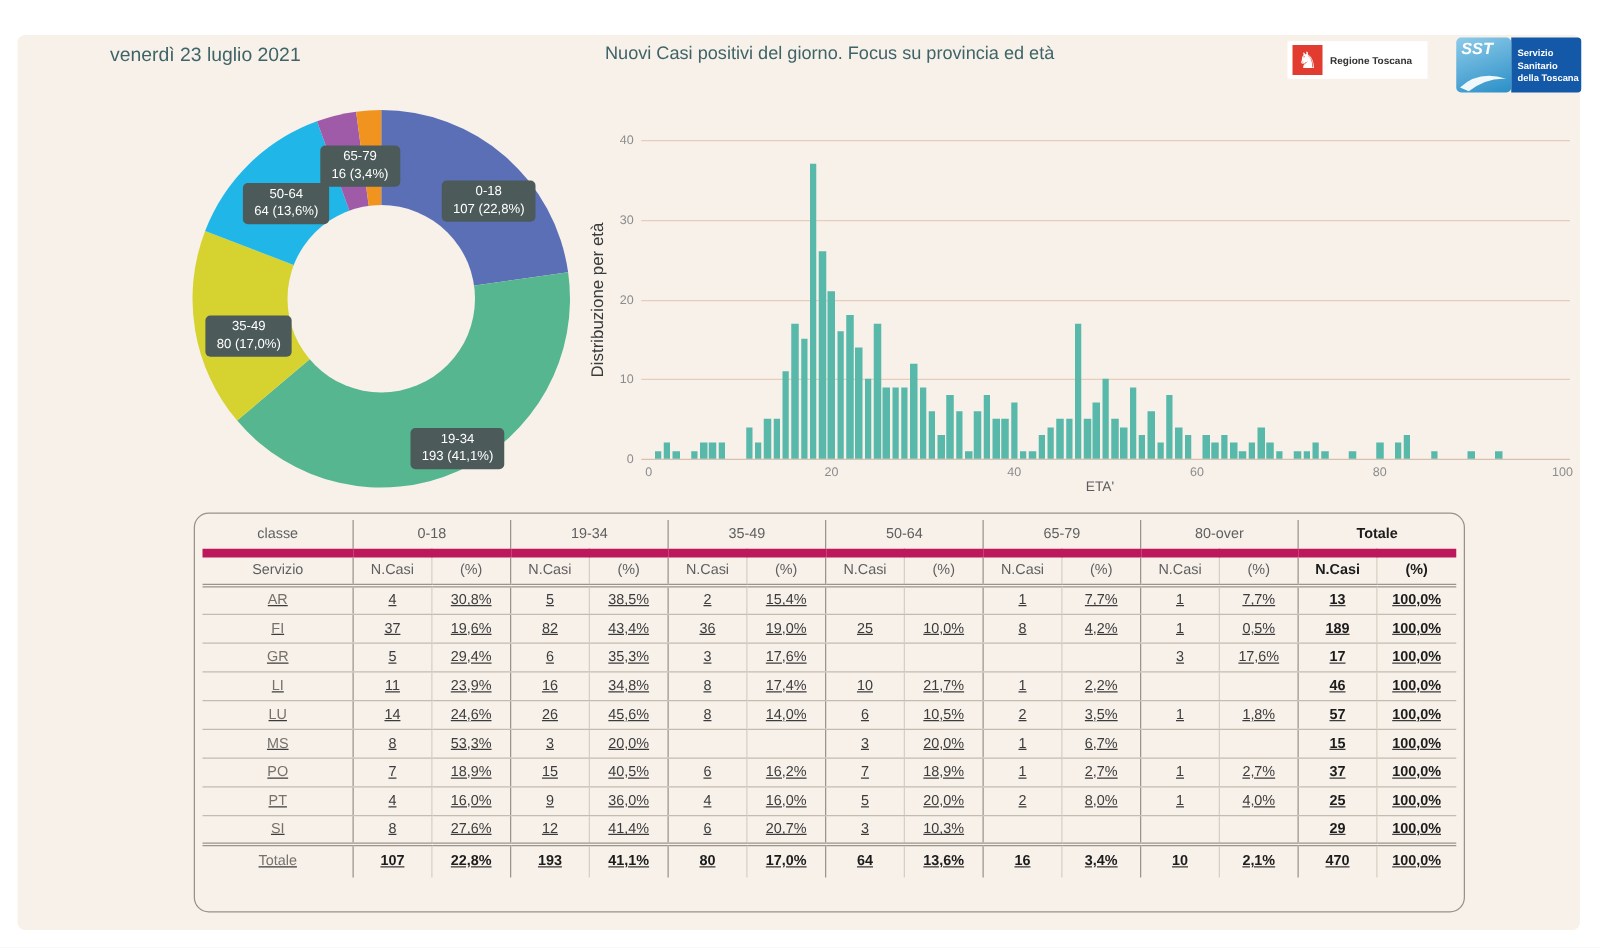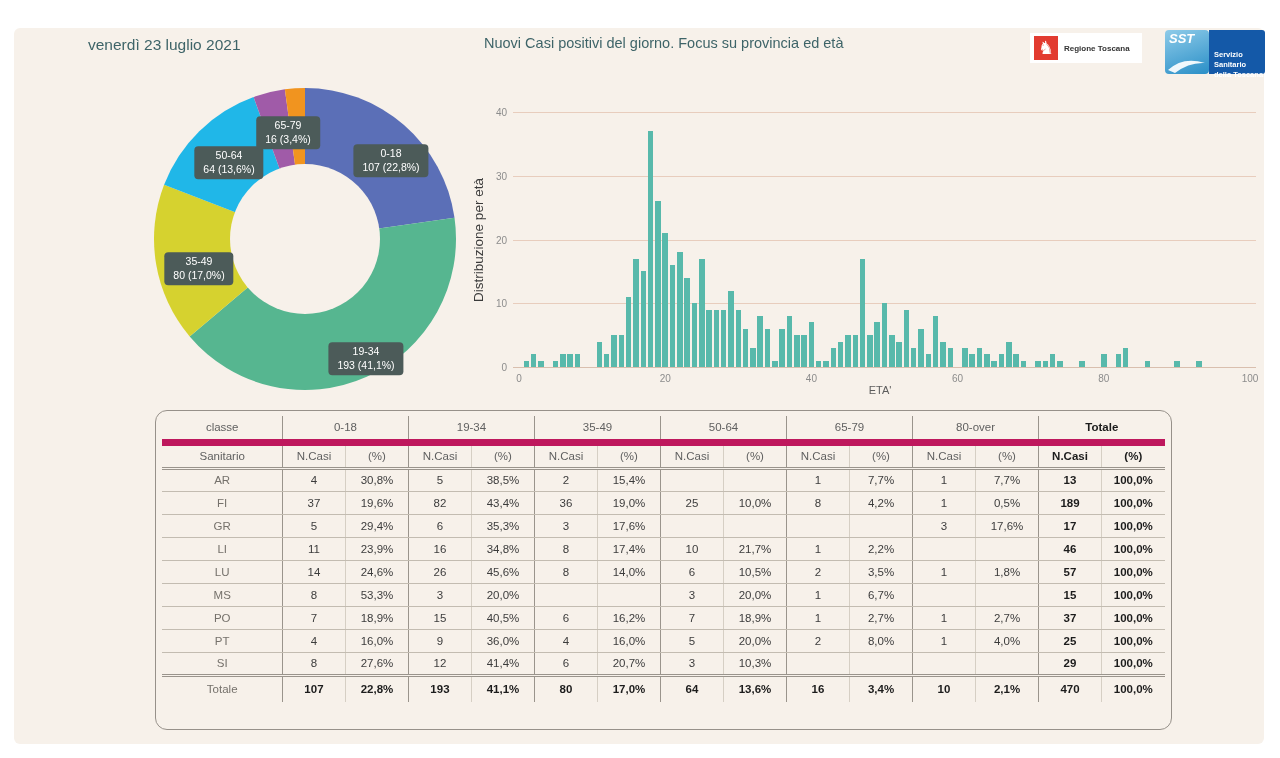--- a/index.html
+++ b/index.html
@@ -19,21 +19,21 @@
              display:flex; align-items:center; gap:6px; padding:2px 4px; box-sizing:border-box; }
   .rt-sq { width:24px; height:24px; background:#e23b30; color:#fff; display:flex; align-items:center;
            justify-content:center; font-size:18px; line-height:1; flex:0 0 auto; }
   .rt-label { font-size:8px; font-weight:bold; color:#333; }
   .logo-sst { position:absolute; left:1151px; top:2px; width:100px; height:44px; display:flex; }
   .sst-sq { width:44px; height:44px; background:linear-gradient(160deg,#8ecbe9,#2a8fc7); border-radius:4px;
             color:#fff; font-weight:bold; font-style:italic; font-size:13px; box-sizing:border-box;
             padding:1px 0 12px 4px; position:relative; overflow:hidden; flex:0 0 auto; }
   .sst-sq svg { position:absolute; left:0; bottom:0; }
   .sst-txt { flex:1; background:#1459a8; color:#fff; font-size:7.5px; font-weight:bold;
-             padding:20px 0 0 5px; line-height:1.35; border-radius:0 3px 3px 0; }
+             padding:8px 0 0 5px; line-height:1.35; border-radius:0 3px 3px 0; }
 
   
   #donut-svg { position:absolute; left:136px; top:56px; }
   .pie-label { position:absolute; transform:translate(-50%,-50%); background:#4c5b59; color:#fff;
                font-size:10.5px; text-align:center; padding:3px 9px; border-radius:4px;
                line-height:1.3; white-space:nowrap; }
 
   
   .hist-title  { position:absolute; left:641px; top:51px; width:420px; text-align:center;
                  font-size:12.5px; color:#3e6468; }
@@ -52,21 +52,21 @@
   .table-wrap { position:absolute; left:141px; top:382px; width:1017px; height:320px;
                 border:1.5px solid #97918a; border-radius:12px; box-sizing:border-box;
                 padding:5px 0; }
   table { width:1002px; margin:0 auto; border-collapse:collapse; table-layout:fixed;
           font-size:11.5px; color:#3c3c3c; }
   th { font-weight:normal; color:#5f5f5f; }
   thead tr.hdr1 { height:26px; }
   thead tr.hdr1 th { border-bottom:7px solid #be185d; }
   thead tr.hdr2 { height:26px; }
   thead tr.hdr2 th { border-bottom:3px double #9a948c; }
-  tbody tr { height:23px; }
+  tbody tr { height:23px;text-decoration:underline; }
   tbody tr td { border-bottom:1px solid #c3bcb1; }
   tbody tr.total { height:27px; }
   tbody tr.total td { border-top:3px double #9a948c; border-bottom:none; font-weight:bold; color:#1c1c1c; }
   tbody tr.total td.rowlabel { font-weight:normal; color:#75716b; }
   td, th { text-align:center; padding:0; }
   .gstart { border-left:1px solid #9a948c; }
   .sub    { border-left:1px solid #d6cfc4; }
   .rowlabel { color:#75716b; }
   .tot-head { font-weight:bold; color:#1c1c1c; }
   td.totcol { font-weight:bold; color:#1c1c1c; }
@@ -249,21 +249,21 @@
             <th>classe</th>
             <th colspan="2" class="gstart">0-18</th>
             <th colspan="2" class="gstart">19-34</th>
             <th colspan="2" class="gstart">35-49</th>
             <th colspan="2" class="gstart">50-64</th>
             <th colspan="2" class="gstart">65-79</th>
             <th colspan="2" class="gstart">80-over</th>
             <th colspan="2" class="gstart tot-head">Totale</th>
           </tr>
           <tr class="hdr2">
-            <th>Sanitario</th>
+            <th>Servizio</th>
             <th class="gstart">N.Casi</th>
             <th class="sub">(%)</th>
             <th class="gstart">N.Casi</th>
             <th class="sub">(%)</th>
             <th class="gstart">N.Casi</th>
             <th class="sub">(%)</th>
             <th class="gstart">N.Casi</th>
             <th class="sub">(%)</th>
             <th class="gstart">N.Casi</th>
             <th class="sub">(%)</th>

